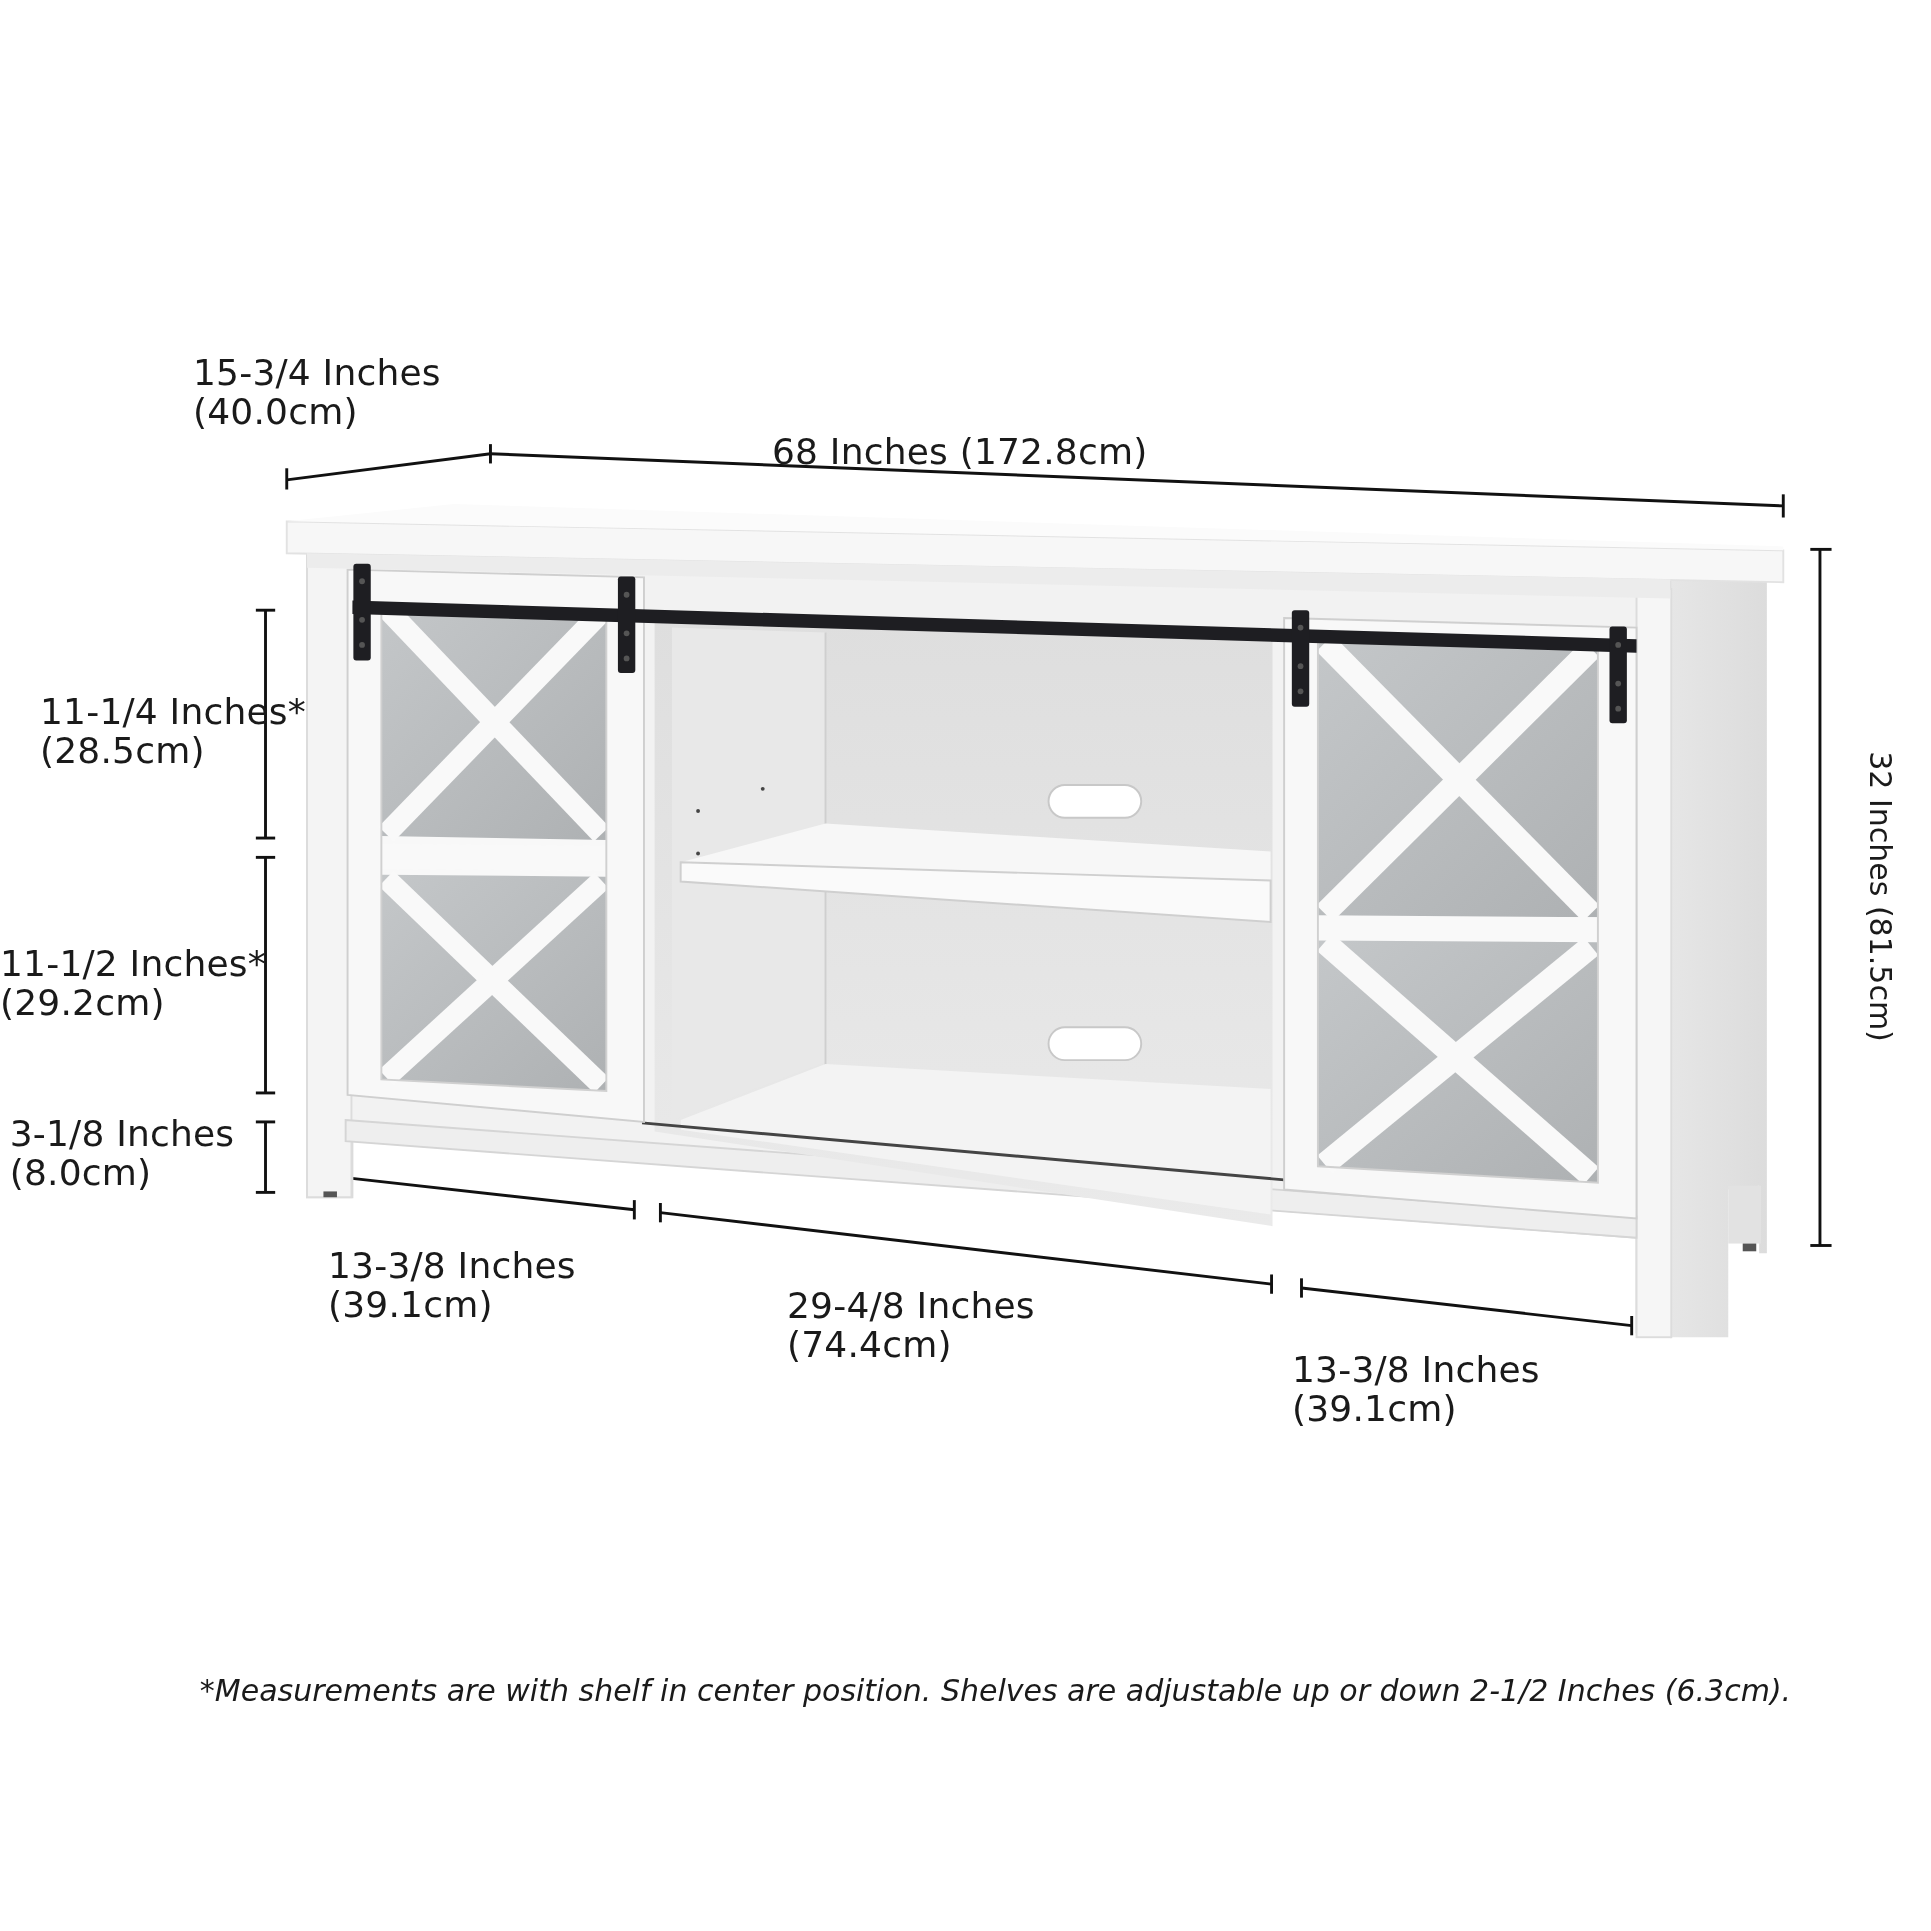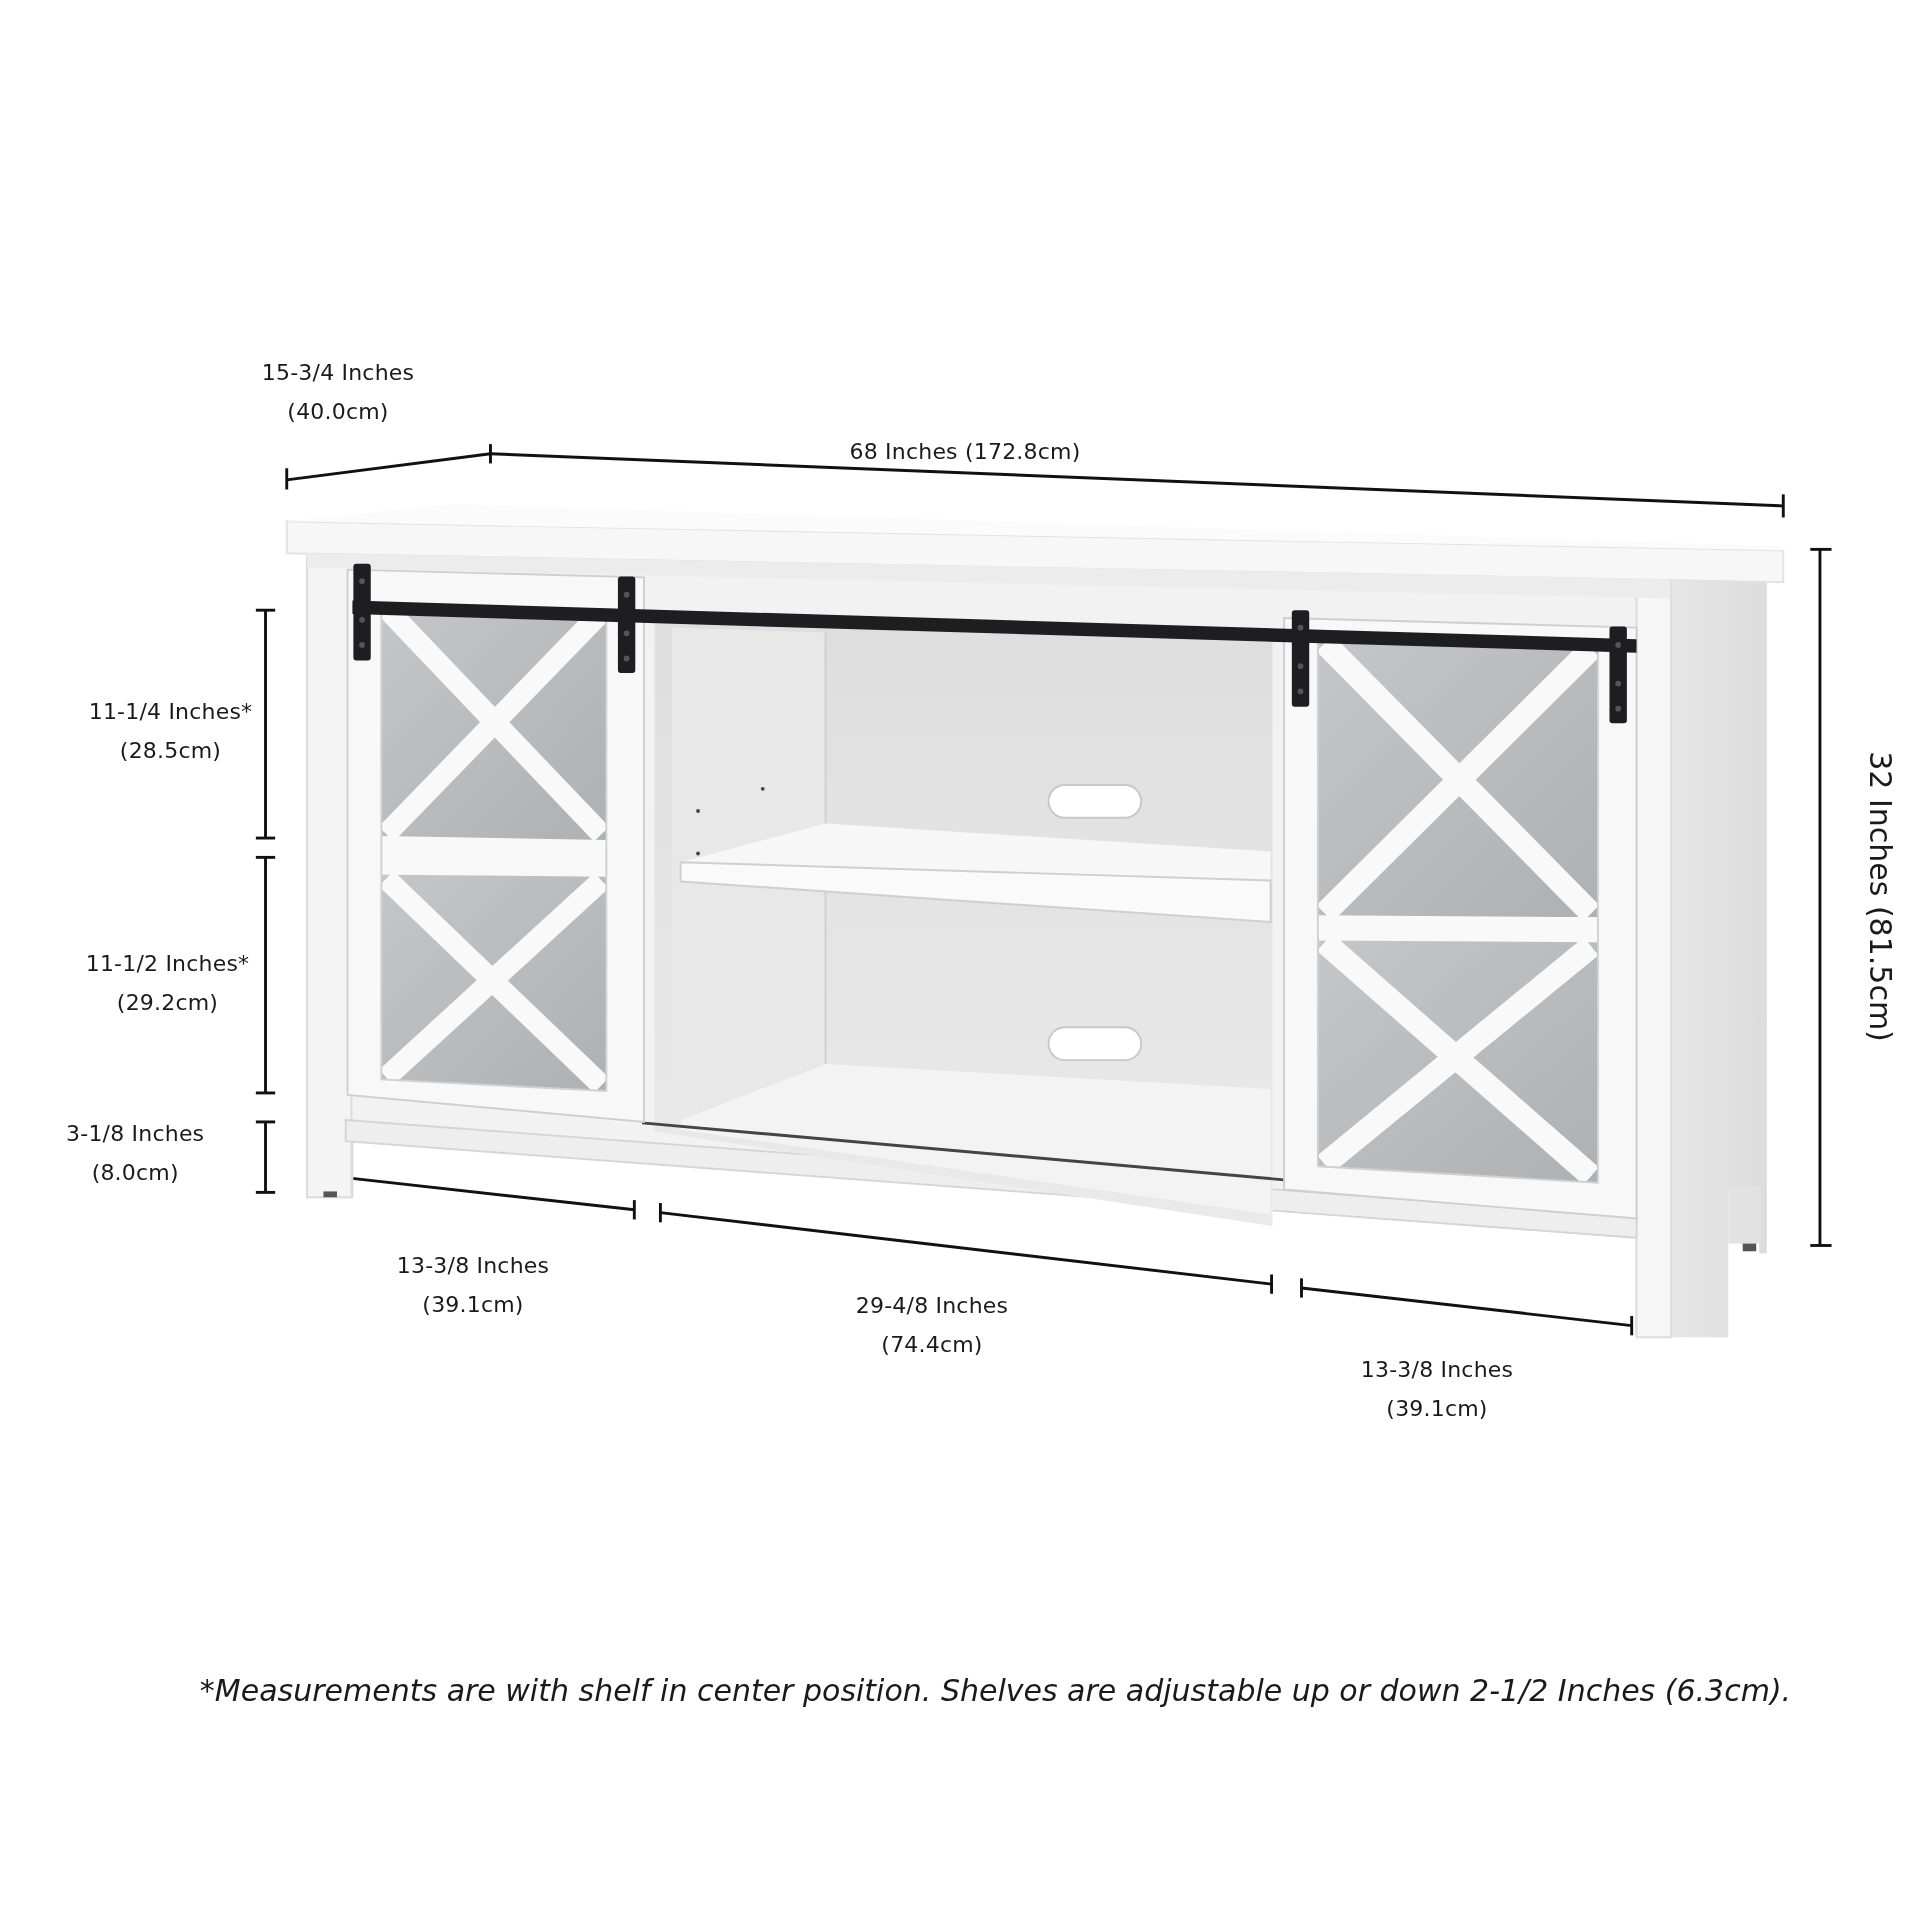--- a/index.html
+++ b/index.html
@@ -1,18 +1,18 @@
 <!DOCTYPE html>
 <html><head>
 <meta charset="utf-8">
 <style>
   html, body { margin:0; padding:0; background:#ffffff; }
   body { width:1931px; height:1931px; position:relative; overflow:hidden;
          font-family:"DejaVu Sans", sans-serif; color:#1a1a1a; }
-  .label { position:absolute; text-align:center; font-size:22px; line-height:39px; letter-spacing:0.2px; white-space:nowrap; }
+  .label { position:absolute; text-align:left; font-size:36px; line-height:39px; letter-spacing:0.2px; white-space:nowrap; }
   .label span { display:block; }
   .label-v { position:absolute; font-size:30px; white-space:nowrap; transform-origin:center center; transform:rotate(90deg); }
   .footnote { position:absolute; left:0; width:1931px; top:1673px; text-align:center; font-size:30px; font-style:italic; white-space:nowrap;padding-left:30px; }
   svg.art { position:absolute; left:0; top:0; }
 </style>
 </head>
 <body>
 
 <svg class="art" width="1931" height="1931" viewBox="0 0 2000 2000">
   <defs>
@@ -166,21 +166,21 @@
 
 <div class="label" style="left:772px; top:432px; width:386px;">
   <span>68 Inches (172.8cm)</span>
 </div>
 
 <div class="label" style="left:0px; top:692px; width:261px;padding-left:40px;">
   <span>11-1/4 Inches*</span>
   <span>(28.5cm)</span>
 </div>
 
-<div class="label" style="left:0px; top:944px; width:261px;padding-left:37px;">
+<div class="label" style="left:0px; top:944px; width:261px;">
   <span>11-1/2 Inches*</span>
   <span>(29.2cm)</span>
 </div>
 
 <div class="label" style="left:9.7px; top:1114px; width:251px;">
   <span>3-1/8 Inches</span>
   <span>(8.0cm)</span>
 </div>
 
 <div class="label" style="left:328px; top:1246px; width:290px;">

